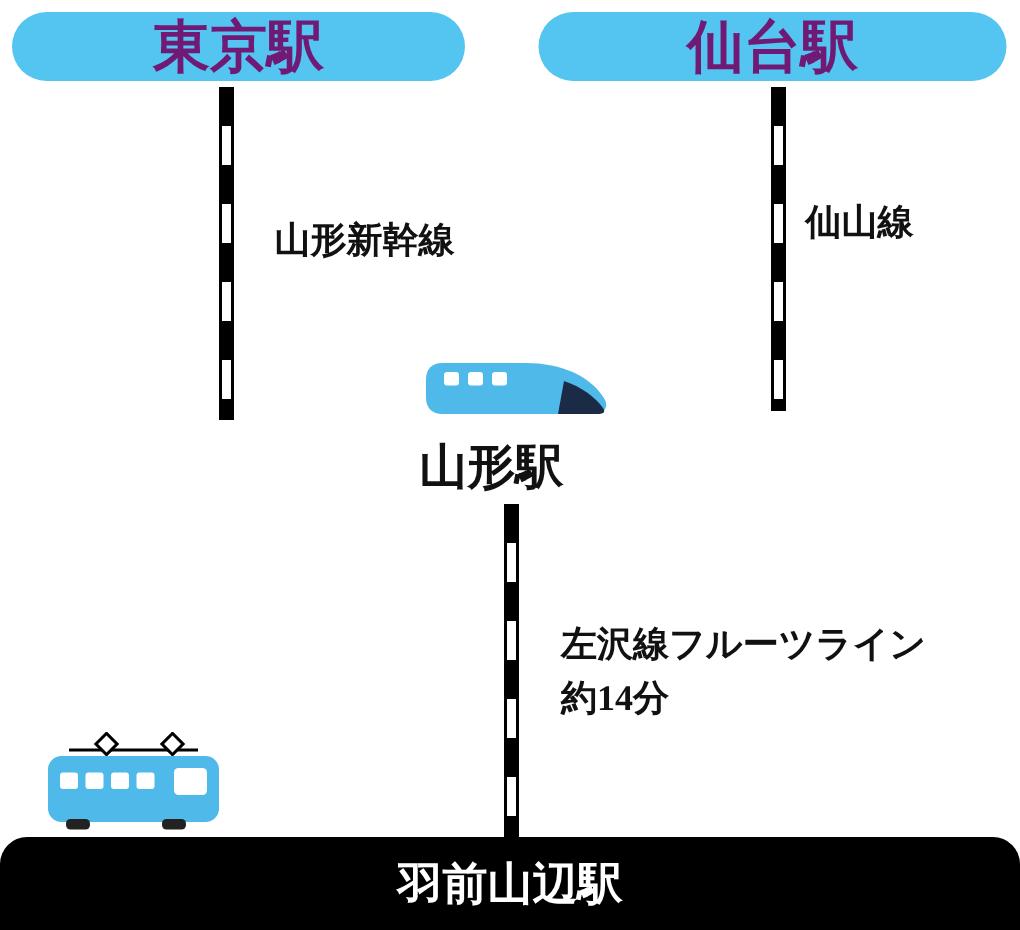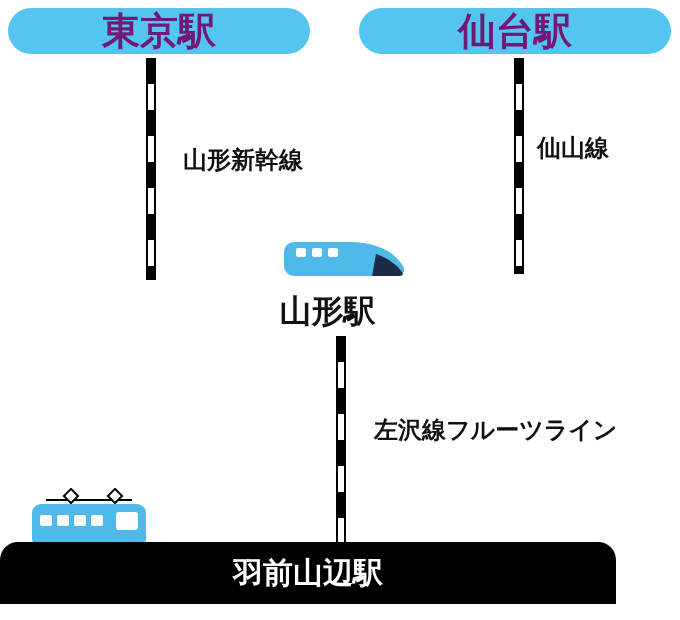--- a/index.html
+++ b/index.html
@@ -52,22 +52,22 @@
     font-weight: bold;
     color: #111111;
   }
   .train {
     position: absolute;
     line-height: 0;
   }
   .bottom-bar {
     position: absolute;
     left: 0;
-    bottom: 16px;
-    width: 616px;
+    bottom: 0;
+    width: 680px;
     height: 62px;
     background: #000000;
     border-radius: 18px 18px 0 0;
     display: flex;
     align-items: center;
     justify-content: center;
     color: #ffffff;
     font-size: 30px;
     font-weight: bold;
   }
@@ -103,20 +103,21 @@
       <rect x="48" y="12" width="10" height="9" rx="2" fill="#ffffff"></rect>
     </svg>
   </div>
 
   <div class="station-label" style="left:0; top:290px; width:655px; text-align:center;">山形駅</div>
 
   <div class="rail" style="left:336px; top:336px; height:222px;"></div>
 
   <div class="route-label" style="left:374px; top:412px;font-family:Liberation Serif, serif;">
     <div>左沢線フルーツライン</div>
+    <div>約14分</div>
   </div>
 
   <div class="train" style="left:26px; top:488px;">
     <svg width="124" height="72" viewBox="0 0 124 72" aria-hidden="true">
       <path d="M20 12 H106" stroke="#000000" stroke-width="2" fill="none"></path>
       <rect x="40" y="3" width="10" height="10" fill="#ffffff" stroke="#000000" stroke-width="2" transform="rotate(45 45 8)"></rect>
       <rect x="84" y="3" width="10" height="10" fill="#ffffff" stroke="#000000" stroke-width="2" transform="rotate(45 89 8)"></rect>
       <rect x="6" y="16" width="114" height="44" rx="9" fill="#4fb9ea"></rect>
       <rect x="14" y="27" width="12" height="11" rx="2" fill="#ffffff"></rect>
       <rect x="31" y="27" width="12" height="11" rx="2" fill="#ffffff"></rect>

